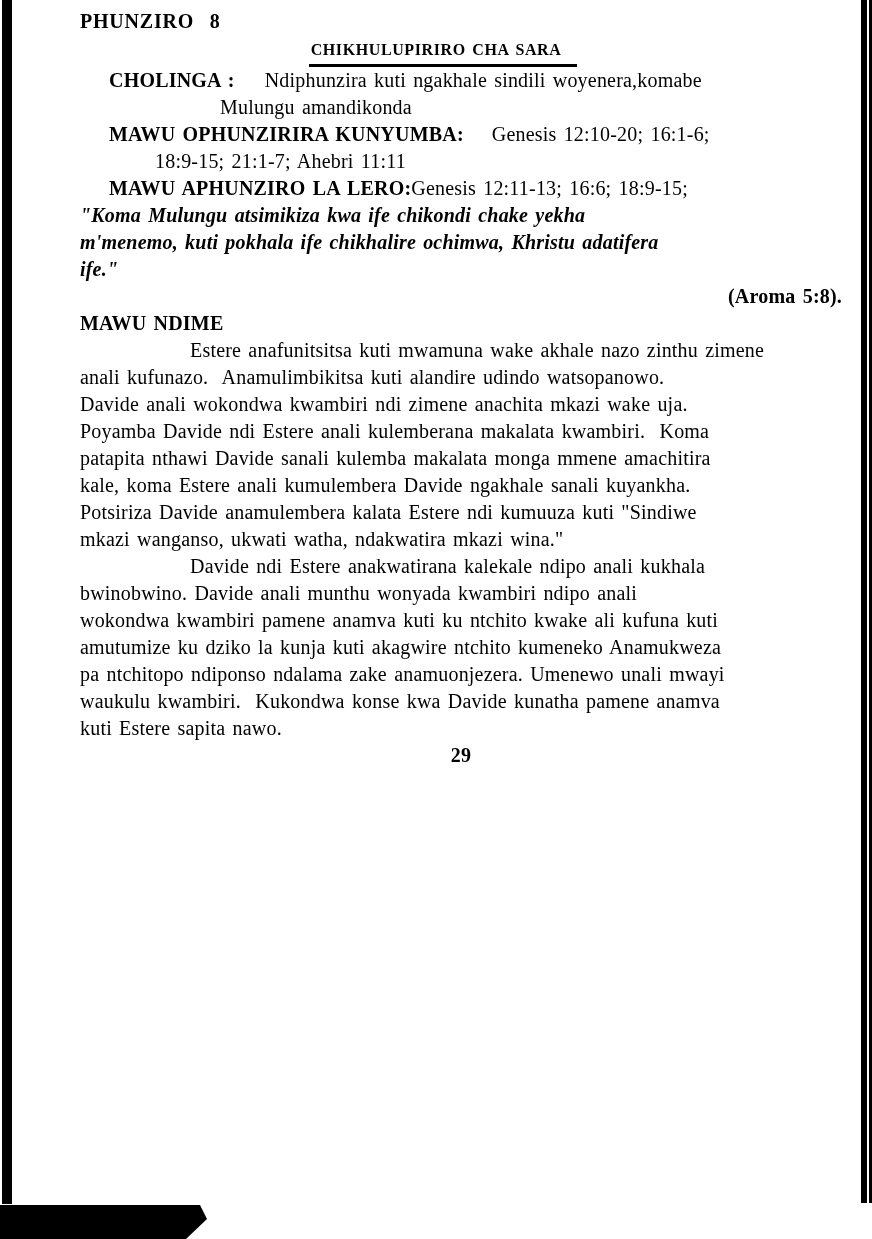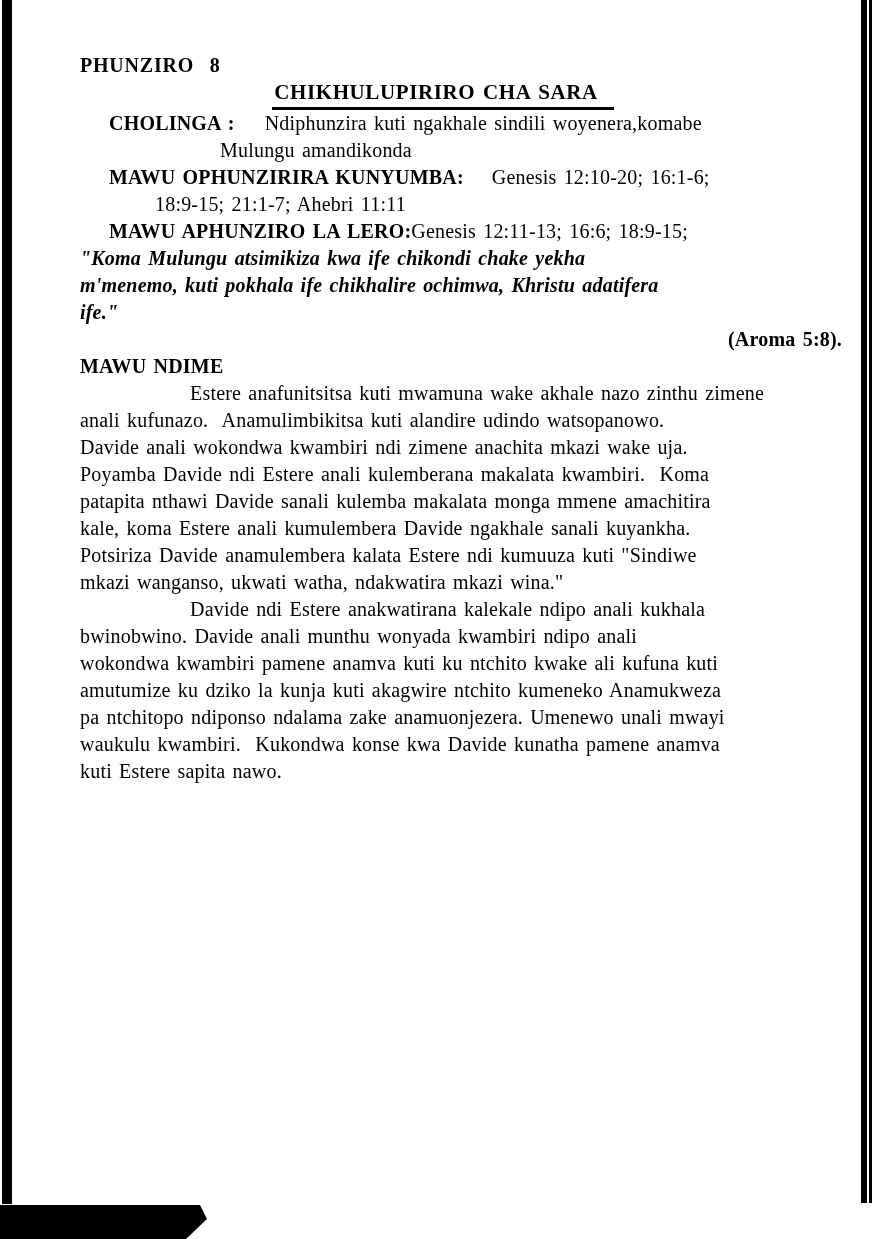--- a/index.html
+++ b/index.html
@@ -25,23 +25,22 @@
   .bar-right::after {
     content: ""; position: absolute; right: 3px; top: 0;
     width: 2px; height: 100%; background: #fff;
   }
   .wedge {
     position: absolute; left: 0; top: 1200px;
     width: 215px; height: 39px; background: #000;
     clip-path: polygon(0 5px, 200px 5px, 207px 19px, 186px 39px, 0 39px);
   }
   .content {
-    position: absolute; left: 80px; top: 0;
+    position: absolute; left: 80px; top: 8px;
     width: 762px;
-    padding-top: 52px;
     font-size: 20px;
     line-height: 27px;
     letter-spacing: 0.2px;
     word-spacing: 2px;
   }
   .content > div { margin: 0; }
   .b { font-weight: bold; margin-left: 29px; }
   .lesson-label {
     font-weight: bold;
     white-space: pre;
@@ -49,21 +48,21 @@
   }
   .title-row {
     margin-top: 25px;
     text-align: center;
     position: relative;
     left: -18px;
   }
   .title {
     display: inline-block;
     font-weight: bold;
-    font-size: 21px;
+    font-size: 16px;
     letter-spacing: 0.6px;
     border-bottom: 3px solid #000;
     padding: 0 16px 1px 2px;
   }
   .cholinga { margin-top: 54px; margin-left: 8px; }
   .cholinga-rest { margin-left: 30px; }
   .cholinga-line2 { padding-left: 140px; }
 
   .homework { margin-top: 23px; }
   .homework-refs1 { margin-left: 28px; }
@@ -138,15 +137,16 @@
 mkazi wanganso, ukwati watha, ndakwatira mkazi wina."</div>
 
     <div class="para">Davide ndi Estere anakwatirana kalekale ndipo anali kukhala
 bwinobwino. Davide anali munthu wonyada kwambiri ndipo anali
 wokondwa kwambiri pamene anamva kuti ku ntchito kwake ali kufuna kuti
 amutumize ku dziko la kunja kuti akagwire ntchito kumeneko Anamukweza
 pa ntchitopo ndiponso ndalama zake anamuonjezera. Umenewo unali mwayi
 waukulu kwambiri.  Kukondwa konse kwa Davide kunatha pamene anamva
 kuti Estere sapita nawo.</div>
 
+    <div class="page-number">29</div>
 
   </div>
 </div>
 
 </body></html>

